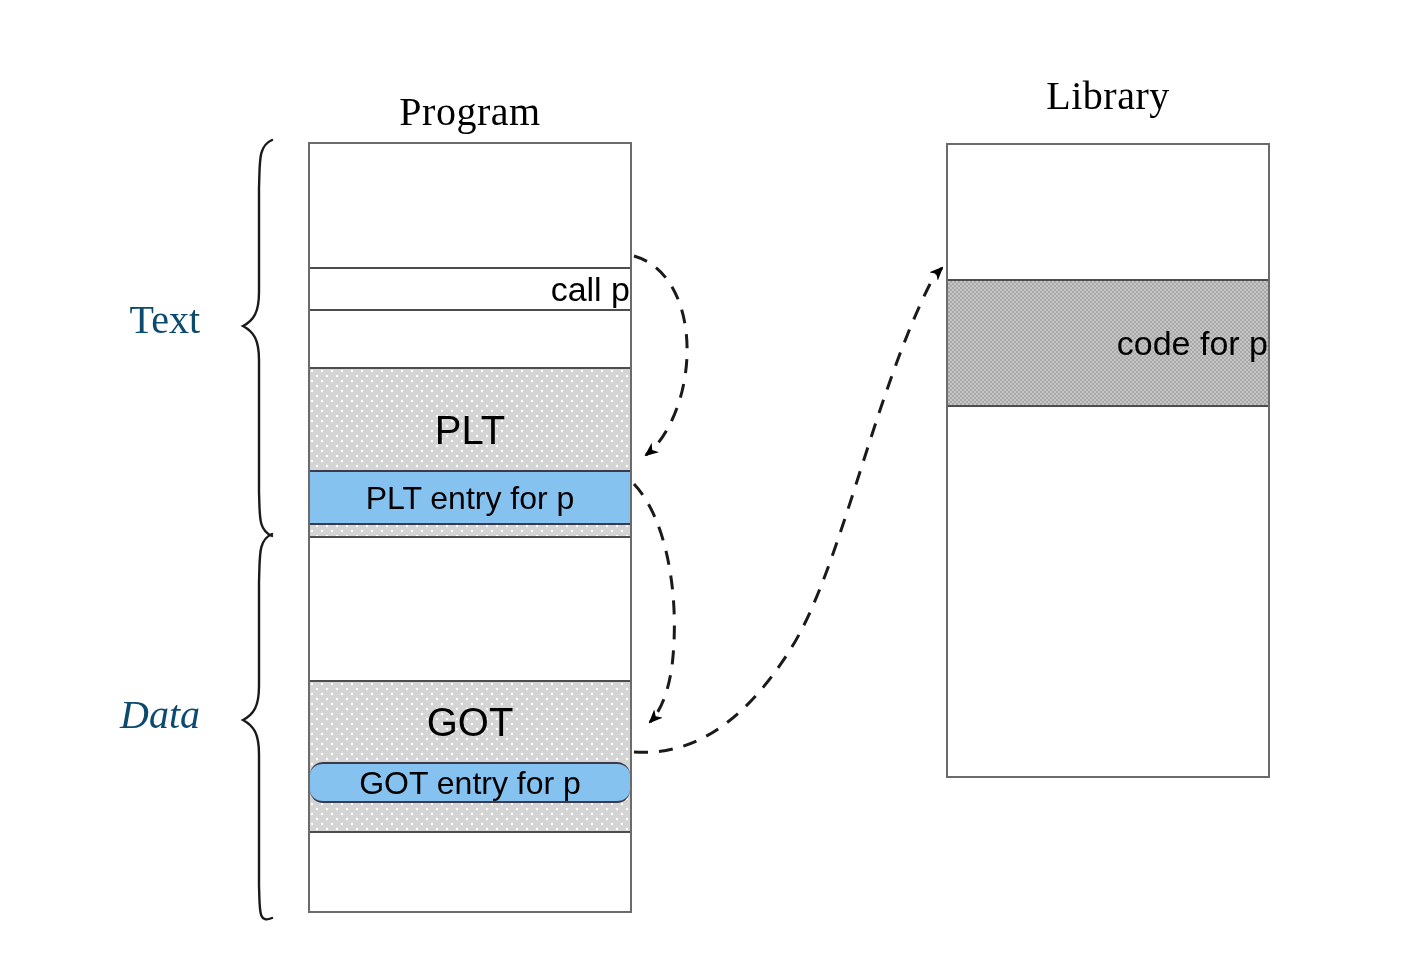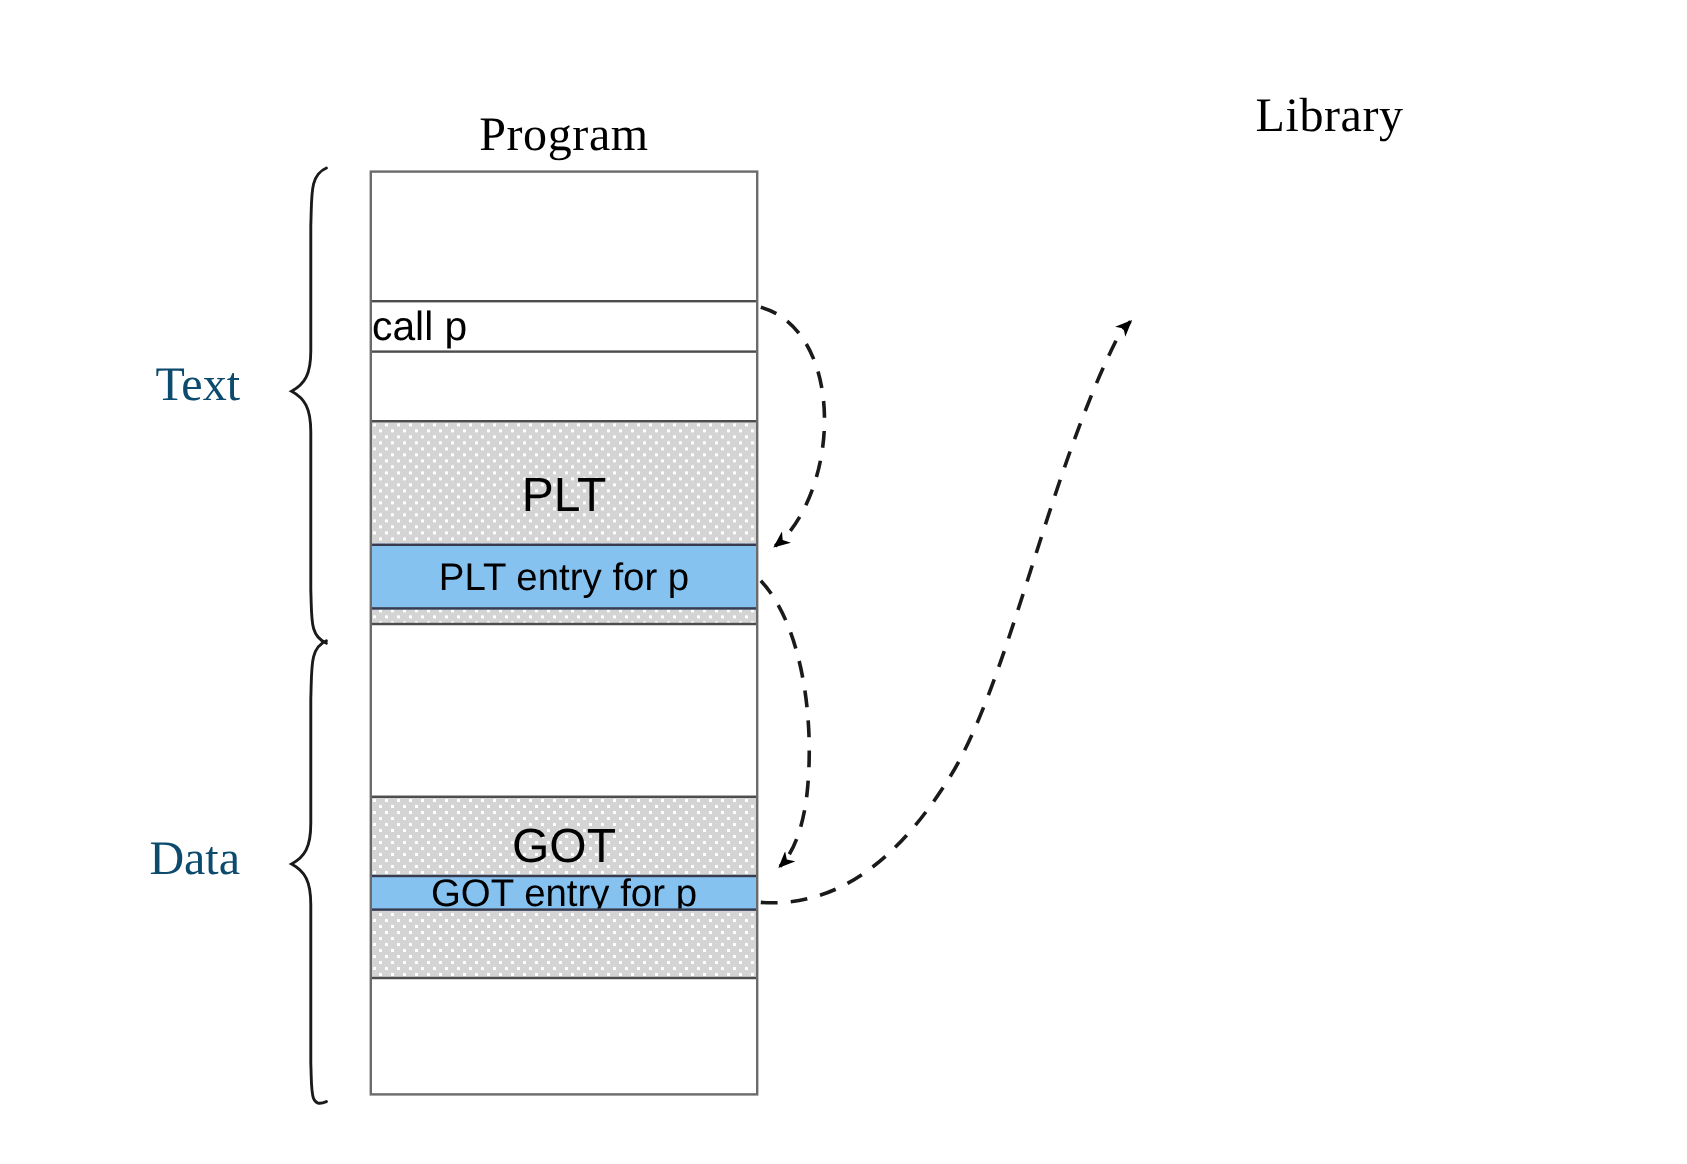--- a/index.html
+++ b/index.html
@@ -42,44 +42,45 @@
   
   .segment-label {
     position: absolute;
     font-family: "Liberation Serif", "DejaVu Serif", serif;
     font-size: 40px;
     color: #0c4a6e;
     text-align: right;
     white-space: nowrap;
   }
   #text-label { left: 20px; top: 296px; width: 180px; }
-  #data-label { left: 20px; top: 691px; width: 180px; }
+  #data-label { left: 20px; top: 691px; width: 180px; font-style: italic; }
 
   
   .mem-box {
     position: absolute;
     box-sizing: border-box;
     border: 2px solid #6b6b6b;
     background: #ffffff;
   }
   #program-box { left: 308px; top: 142px; width: 324px; height: 771px; }
   #library-box { left: 946px; top: 143px; width: 324px; height: 635px; }
 
   
   .band {
     position: absolute;
     left: 0;
     box-sizing: border-box;
     width: 100%;
     display: flex;
     align-items: center;
-    justify-content: flex-start;
+    justify-content: flex-end;
     font-family: "Liberation Sans", "DejaVu Sans", sans-serif;
     color: #000000;
     overflow: hidden;
+    margin-top: 17px;
   }
   .band.rule-both   { border-top: 2px solid #4d4d4d; border-bottom: 2px solid #4d4d4d; }
 
   
   .stipple {
     background-color: #d4d4d4;
     background-image:
       radial-gradient(circle at 2px 2px, #ffffff 1.4px, rgba(255,255,255,0) 1.6px),
       radial-gradient(circle at 7px 7px, #ffffff 1.4px, rgba(255,255,255,0) 1.6px);
     background-size: 10px 10px, 10px 10px;
@@ -105,21 +106,21 @@
 
   
   #call-p-band     { top: 106px; height: 44px; }
   #plt-section     { top: 206px; height: 171px; }
   #plt-title-row   { top: 0;     height: 122px; }
   #plt-entry-row   { top: 101px; height: 55px; }
   #plt-tail-row    { top: 142px; height: 29px; }
 
   #got-section     { top: 519px; height: 153px; }
   #got-title-row   { top: 0;     height: 80px; }
-  #got-entry-row   { top: 64px;  height: 30px; }
+  #got-entry-row   { top: 80px;  height: 41px; border-radius: 13px; }
   #got-tail-row    { top: 105px; height: 48px; }
 
   #library-code-band { top: 117px; height: 128px; }
 
   .subband {
     position: absolute;
     left: 0;
     width: 100%;
     box-sizing: border-box;
     display: flex;
@@ -171,20 +172,25 @@
       <div class="subband highlight-blue" id="got-entry-row" style="border-top:2px solid #3a3a4d; border-bottom:2px solid #3a3a4d;">
         <span class="band-text small">GOT entry for p</span>
       </div>
 
       <div class="subband" id="got-tail-row">
         <span class="band-text small"></span>
       </div>
     </div>
   </div>
 
+  <div class="mem-box" id="library-box">
+    <div class="band rule-both checker" id="library-code-band">
+      <span class="band-text">code for p</span>
+    </div>
+  </div>
 
   <svg class="svg-layer" viewBox="0 0 1406 970">
     <defs>
       <marker id="arrowhead" markerWidth="14" markerHeight="12" refX="12" refY="6" orient="auto" markerUnits="userSpaceOnUse">
         <path d="M0,0 L14,6 L0,12 L4,6 Z" fill="#000000"></path>
       </marker>
     </defs>
 
     <path d="M 272,140
              C 258,146 260,162 259,188

